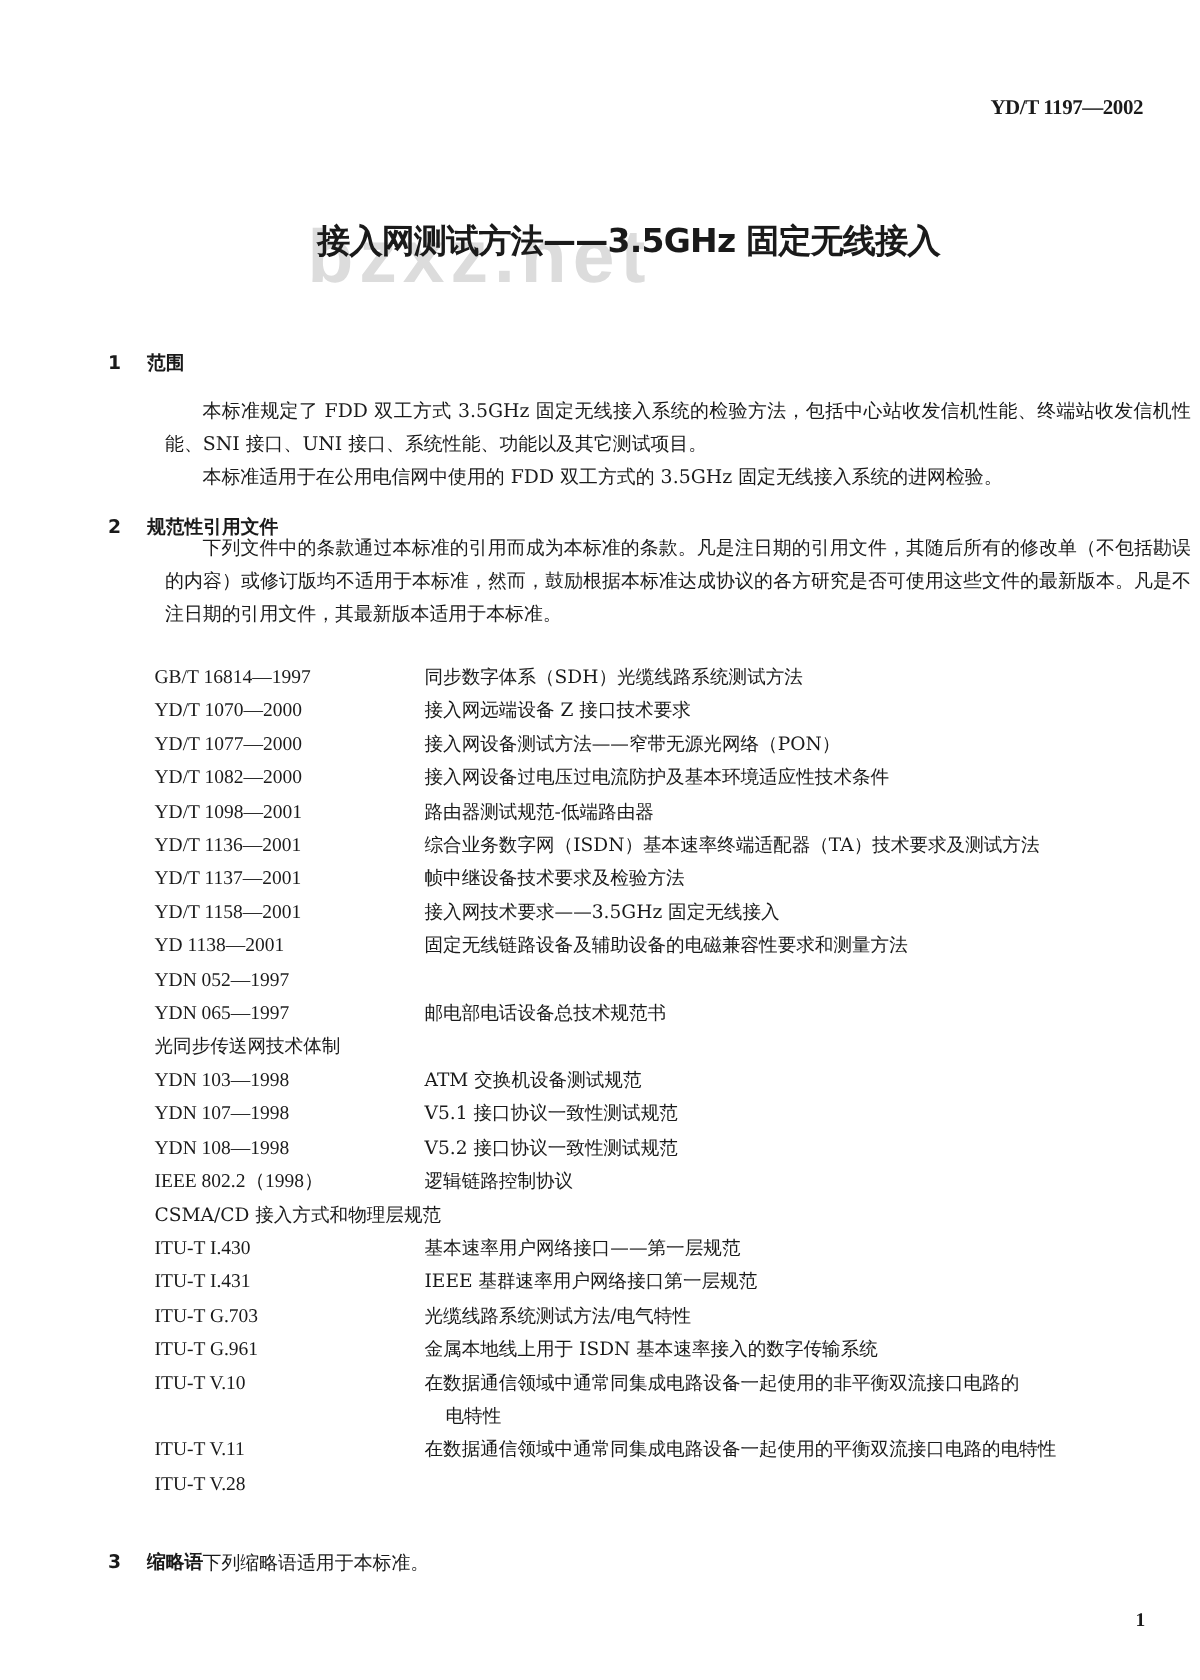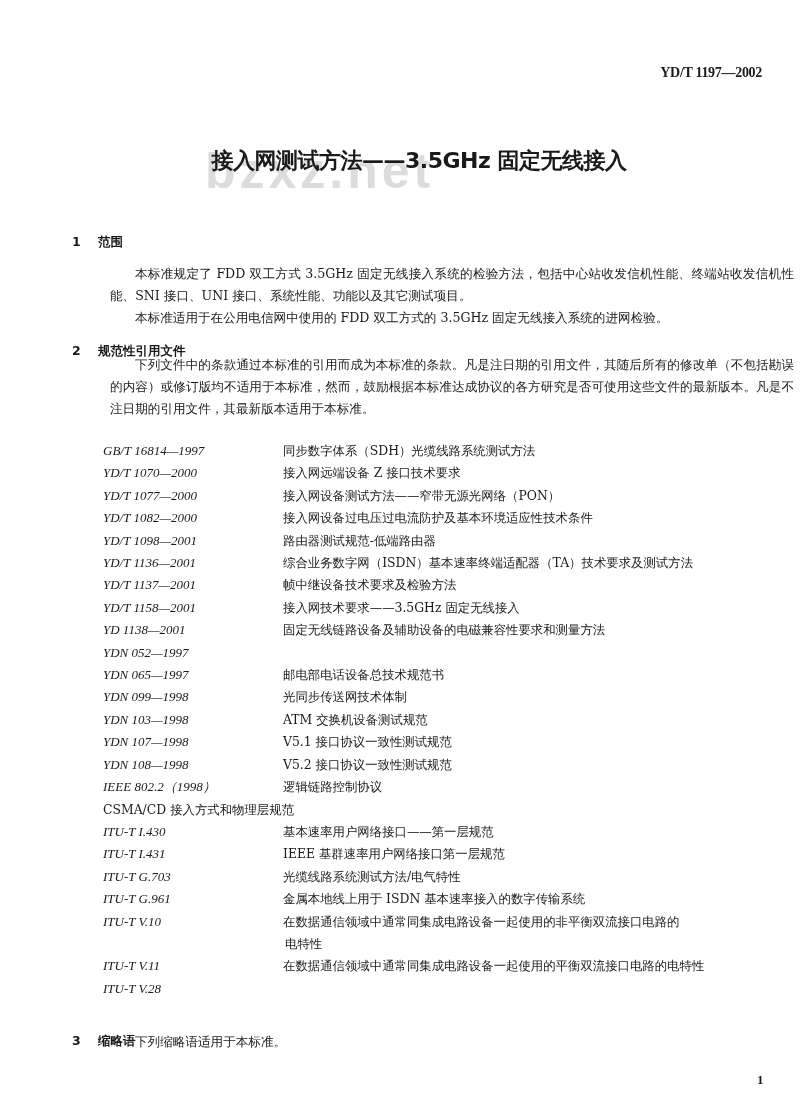--- a/index.html
+++ b/index.html
@@ -79,31 +79,31 @@
     .ref-row {
       display: flex;
       font-size: 12.4px;
       line-height: 22.4px;
     }
     .ref-code {
       width: 180px;
       flex: none;
       font-family: "Liberation Serif", "DejaVu Serif", serif;
       font-size: 13px;
-      font-style: italic;
     }
     .ref-title {
       flex: 1;
     }
     .ref-title.wrap {
       padding-right: 0;
     }
     .cont {
       display: block;
       padding-left: 2px;
+      margin-left: 12px;
     }
     .page-number {
       position: absolute;
       top: 1072px;
       left: 757px;
       font-size: 13px;
       font-family: "Liberation Serif", serif;
       font-weight: bold;
     }
   </style>
@@ -165,21 +165,20 @@
       <span class="ref-title">固定无线链路设备及辅助设备的电磁兼容性要求和测量方法</span>
     </div>
   <div class="ref-row">
       <span class="ref-code">YDN 052—1997</span>
     </div>
   <div class="ref-row">
       <span class="ref-code">YDN 065—1997</span>
       <span class="ref-title">邮电部电话设备总技术规范书</span>
     </div>
   <div class="ref-row">
-      <span class="ref-code">YDN 099—1998</span>
       <span class="ref-title">光同步传送网技术体制</span>
     </div>
   <div class="ref-row">
       <span class="ref-code">YDN 103—1998</span>
       <span class="ref-title">ATM 交换机设备测试规范</span>
     </div>
   <div class="ref-row">
       <span class="ref-code">YDN 107—1998</span>
       <span class="ref-title">V5.1 接口协议一致性测试规范</span>
     </div>

